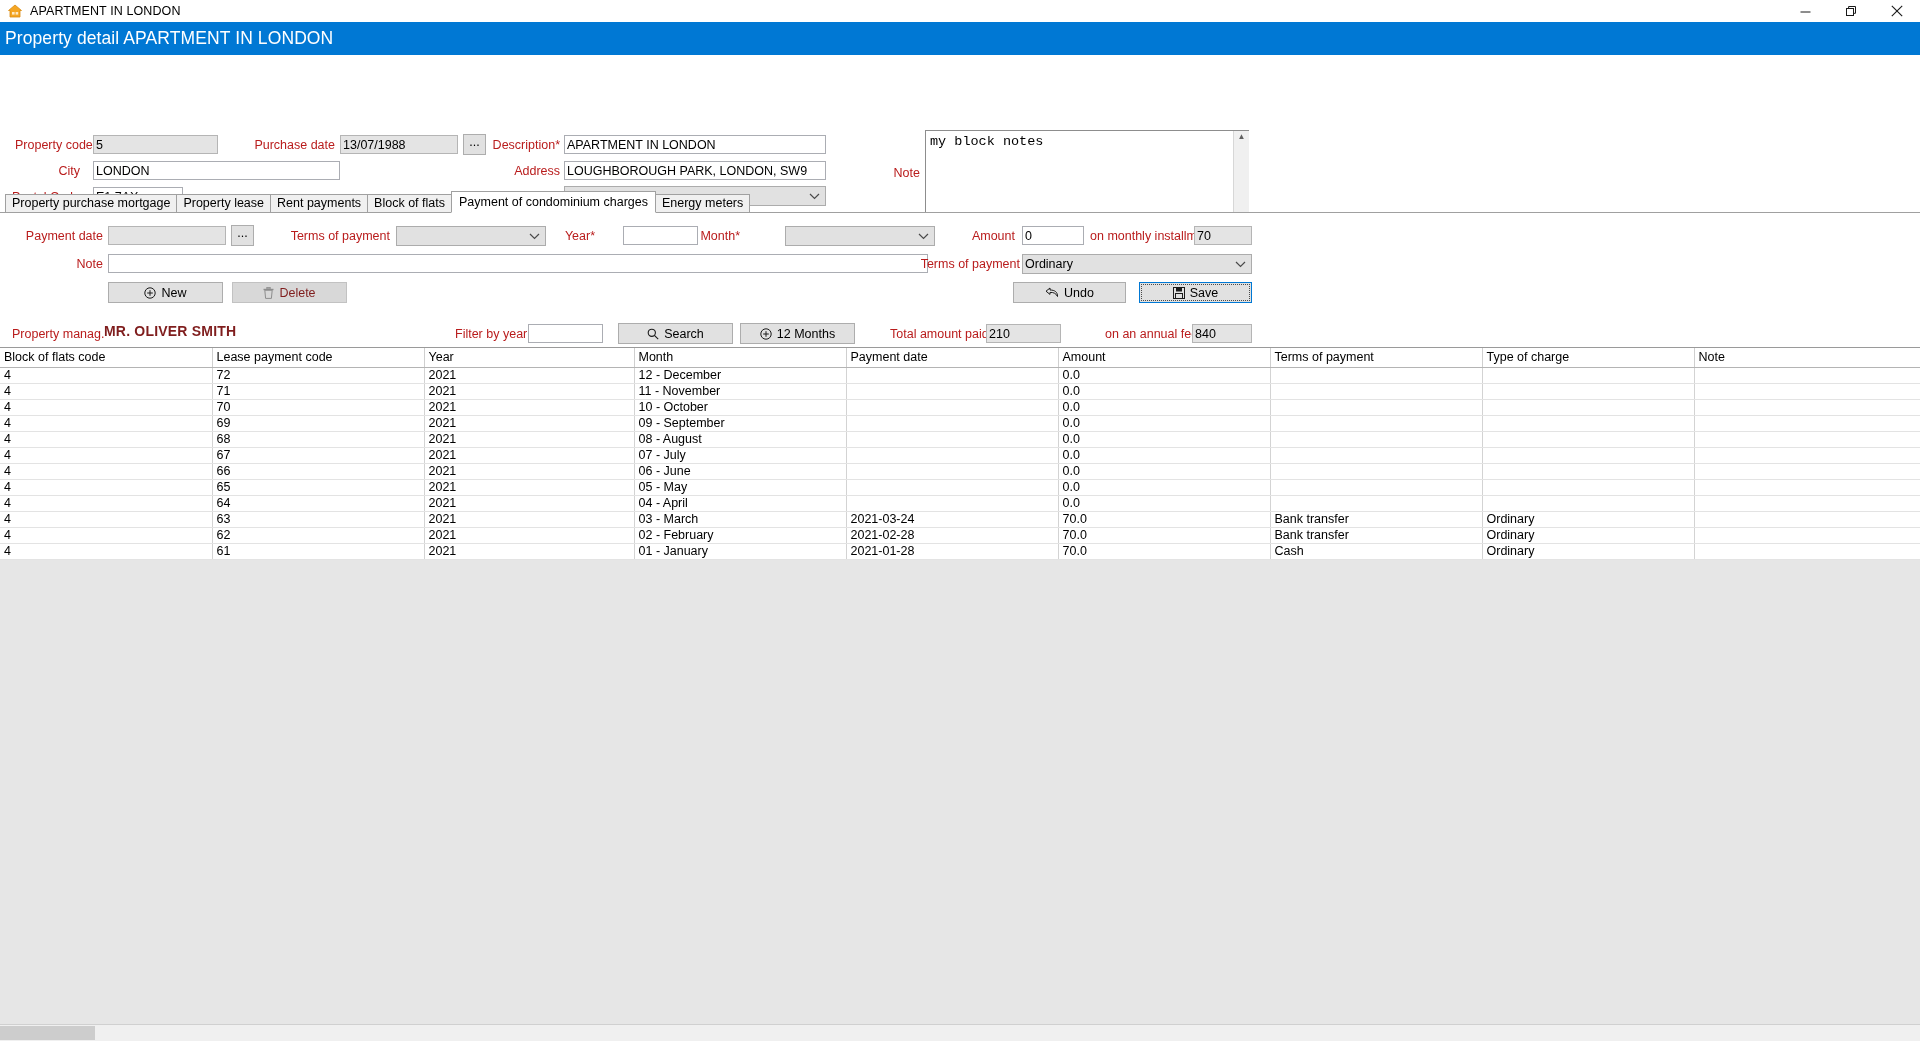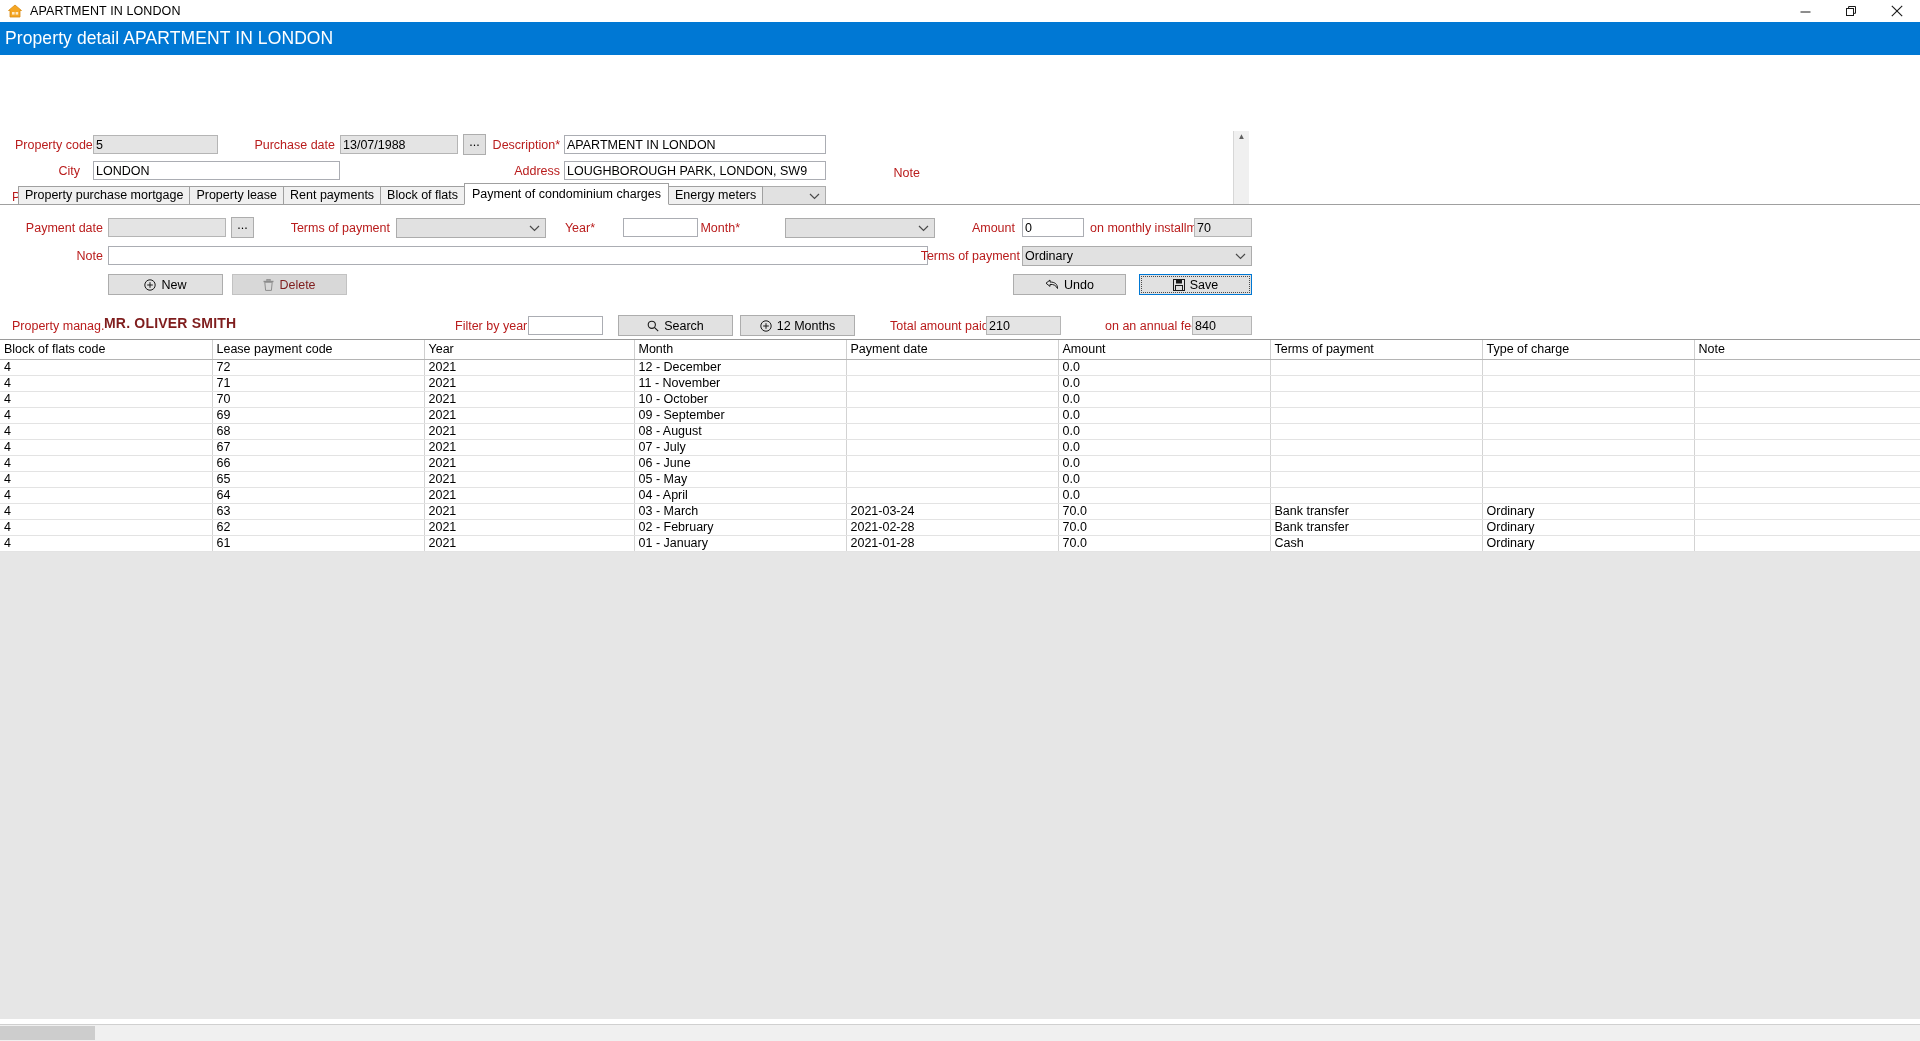--- a/index.html
+++ b/index.html
@@ -157,22 +157,22 @@
     border: 1px solid #0078d4;
     outline: 1px dotted #4a4a4a;
     outline-offset: -3px;
   }
   .btn svg { display: block; }
 
   
   #tabstrip {
     position: relative;
     height: 22px;
-    margin-top: 6px;
-    padding-left: 18px;
+    margin-top: 14px;
+    padding-left: 5px;
     display: flex;
     align-items: flex-end;
     font-size: 12.5px;
   }
   #tabstrip .tab {
     height: 19px;
     border: 1px solid #a0a0a0;
     background: #f0f0f0;
     padding: 0 6px;
     display: flex; align-items: center;
@@ -342,20 +342,21 @@
   </div>
 
   <div class="fcell" style="left:410px; top:159px; width:150px; text-align:right;">
     <span class="lbl">Collection</span>
   </div>
   <input class="inp fcell" style="left: 564px; top: 157px; width: 262px;" value="">
 
   <div class="fcell" style="left:880px; top:110px; width:40px; text-align:right;">
     <span class="lbl">Note</span>
   </div>
+  <div id="noteArea">my block notes</div>
   <div id="noteScroll">
     <span class="arr">▲</span>
     <span class="arr">▼</span>
   </div>
 
   <div class="btn fcell" style="left:1007px; top:178px; width:113px;">
     <svg width="14" height="11" viewBox="0 0 14 11">
         <path d="M5,1 L1,4.2 L5,7.4 L5,5.4 C9,5.2 11,6.6 12.5,9.5 C12.6,5.2 10,3 5,3 Z" fill="none" stroke="#1a1a1a" stroke-width="1"></path>
       </svg>
     <span>Undo</span>

